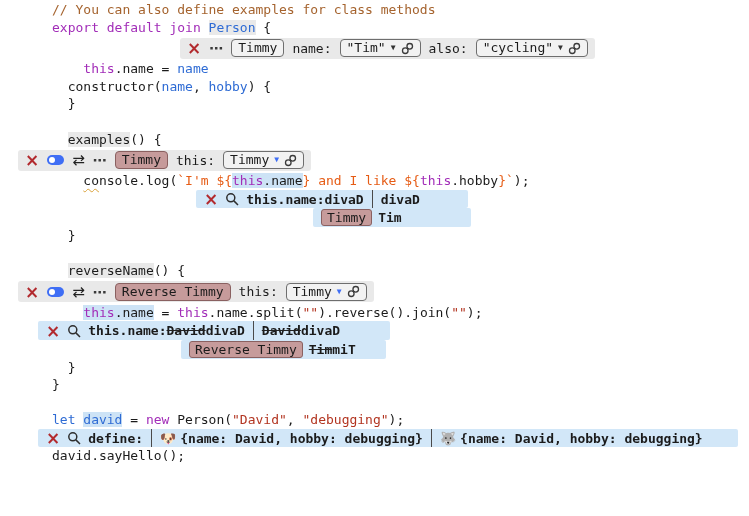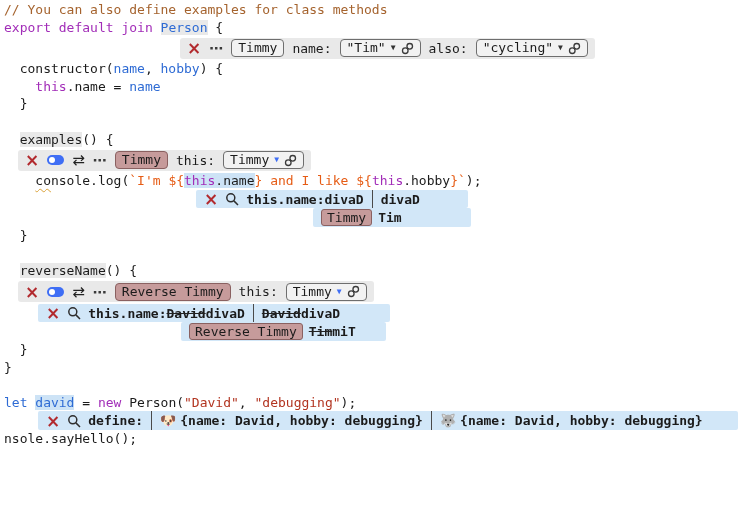--- a/index.html
+++ b/index.html
@@ -8,21 +8,21 @@
     --control_border:#6e6e6e; --chip_bg:#c69b9b; --chip_border:#8a6161;
     --probe_bg:#d2e7f8; --hl_gray:#e9e9e9; --hl_blue:#cde3f6; --icon_red:#b22a2e;
     --toggle_blue:#3f6ef5; --icon_dark:#2e2e2e; --squiggle:#d9a23a;
   }
   html,body{margin:0;padding:0;}
   body{width:749px;height:516px;background:#ffffff;overflow:hidden;}
   #editor{
     font-family:"DejaVu Sans Mono", "Liberation Mono", monospace;
     font-size:13px; color:var(--deftext); padding:1px 0 0 4px; width:745px;
   }
-  .line{white-space:pre; line-height:17.6px; height:17.6px;}
+  .line{white-space:pre; line-height:17.6px; height:17.6px;margin-left:48px;}
   .line.blank{height:17.6px;}
   .tok-comment{color:var(--comment);}
   .tok-keyword{color:var(--keyword);}
   .tok-variable{color:var(--variable);}
   .tok-string{color:var(--string);}
   .tok-template{color:var(--template);}
   .hl-gray{background:var(--hl_gray);}
   .hl-blue{background:var(--hl_blue);}
   .strike{text-decoration:line-through; text-decoration-color:#222;}
   .squiggle{text-decoration:underline wavy var(--squiggle); text-decoration-skip-ink:none; text-underline-offset:3px; text-decoration-thickness:1px;}
@@ -84,22 +84,22 @@
           <span class="caret dark">▼</span>
           <span class="icon">
             <svg width="13" height="13" viewBox="0 0 14 14">
               <circle cx="4.6" cy="9.4" r="3" fill="none" stroke="#3a3a3a" stroke-width="1.4"></circle>
               <circle cx="9.4" cy="4.6" r="3" fill="none" stroke="#3a3a3a" stroke-width="1.4"></circle>
             </svg>
           </span>
         </span>
       </span>
     </div>
+    <div class="line"><span>    </span><span class="tok-keyword">this</span><span>.name = </span><span class="tok-variable">name</span></div>
     <div class="line"><span>  constructor(</span><span class="tok-variable">name</span><span>, </span><span class="tok-variable">hobby</span><span>) {</span></div>
-    <div class="line"><span>    </span><span class="tok-keyword">this</span><span>.name = </span><span class="tok-variable">name</span></div>
     <div class="line"><span>  }</span></div>
     <div class="line blank">&nbsp;</div>
     <div class="line"><span>  </span><span class="hl-gray">examples</span><span>() {</span></div>
     <div class="wrow">
       <span class="wstrip" style="margin-left: 14px;">
         <span class="icon icon-close">×</span>
         <span class="icon toggle"></span>
         <span class="icon icon-arrows">⇄</span>
         <span class="icon icon-more">⋯</span>
         <span class="chip">Timmy</span>
@@ -154,20 +154,21 @@
           <span class="caret blue">▼</span>
           <span class="icon">
             <svg width="13" height="13" viewBox="0 0 14 14">
               <circle cx="4.6" cy="9.4" r="3" fill="none" stroke="#3a3a3a" stroke-width="1.4"></circle>
               <circle cx="9.4" cy="4.6" r="3" fill="none" stroke="#3a3a3a" stroke-width="1.4"></circle>
             </svg>
           </span>
         </span>
       </span>
     </div>
+    <div class="line"><span>    </span><span class="tok-keyword hl-blue">this</span><span class="hl-blue">.name</span><span> = </span><span class="tok-keyword">this</span><span>.name.split(</span><span class="tok-string">""</span><span>).reverse().join(</span><span class="tok-string">""</span><span>);</span></div>
     <div class="prow">
       <span class="pstrip" style="margin-left: 34px; min-width: 352px;">
         <span class="icon icon-close">×</span>
         <span class="icon">
           <svg width="14" height="14" viewBox="0 0 14 14">
             <circle cx="5.8" cy="5.8" r="4" fill="none" stroke="#2e2e2e" stroke-width="1.5"></circle>
             <line x1="8.9" y1="8.9" x2="13" y2="13" stroke="#2e2e2e" stroke-width="1.5"></line>
           </svg>
         </span>
         <span class="ptext">this.name: </span>
@@ -200,14 +201,14 @@
         </span>
         <span class="ptext">define: </span>
         <span class="vsep"></span>
         <span class="emoji">🐶</span>
         <span class="ptext"> {name: David, hobby: debugging}</span>
         <span class="vsep"></span>
         <span class="emoji">🐺</span>
         <span class="ptext"> {name: David, hobby: debugging}</span>
       </span>
     </div>
-    <div class="line"><span>nsole.sayHello();</span></div>
+    <div class="line"><span>david.sayHello();</span></div>
   </div>
 
 </body></html>

